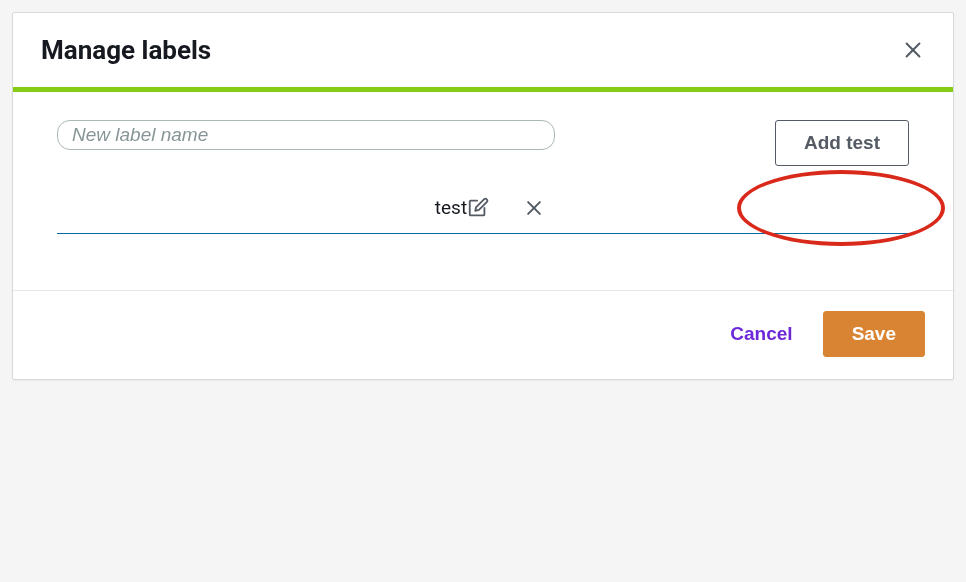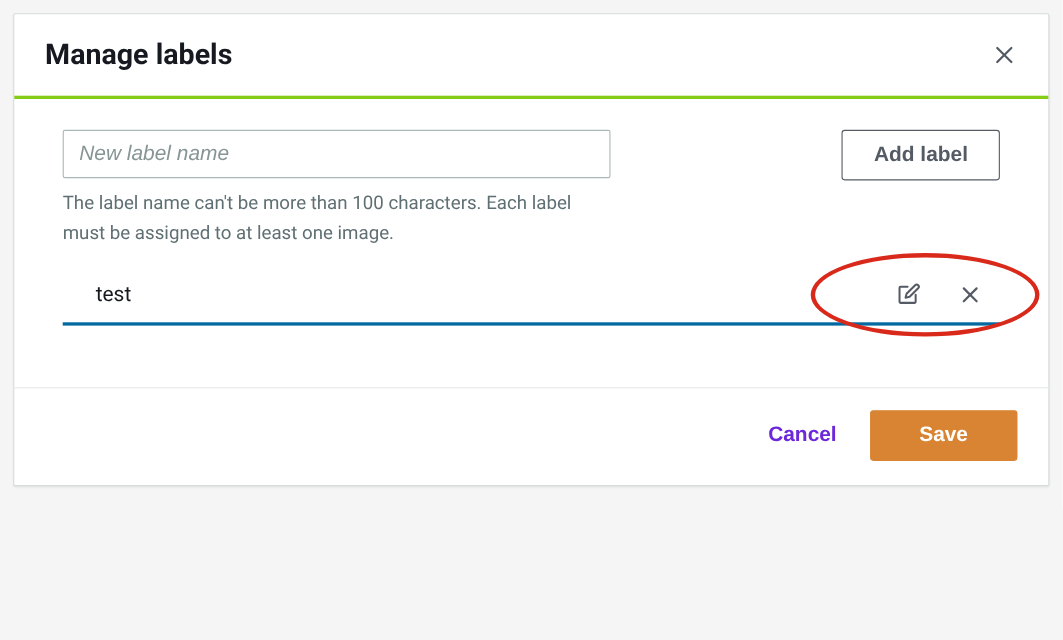--- a/index.html
+++ b/index.html
@@ -22,21 +22,21 @@
       width: 100%;
       display: flex;
       flex-direction: column;
       box-shadow: 0 1px 2px rgba(0,0,0,0.05);
     }
     .modal-header {
       display: flex;
       align-items: center;
       justify-content: space-between;
       padding: 22px 28px 22px 28px;
-      border-bottom: 3px solid #84cc16;
+      border-bottom: 5px solid #84cc16;
     }
     .modal-title {
       font-size: 26px;
       font-weight: 700;
       color: #16191f;
     }
     .close-top {
       width: 24px;
       height: 24px;
       cursor: pointer;
@@ -62,23 +62,23 @@
       padding: 0 16px;
       margin-bottom: 8px;
     }
     .input-col {
       display: flex;
       flex-direction: column;
       flex: 0 0 auto;
     }
     .text-input {
       width: 498px;
-      height: 44px;
+      height: 30px;
       border: 1px solid #aab7b8;
-      border-radius: 2px;
+      border-radius: 13px;
       padding: 0 14px;
       font-size: 19px;
       color: #0f766e;
       outline: none;
       font-style: italic;
     }
     .text-input::placeholder {
       color: #879596;
       font-style: italic;
     }
@@ -96,23 +96,23 @@
       border: 1px solid #545b64;
       border-radius: 3px;
       font-size: 19px;
       font-weight: 700;
       color: #545b64;
       cursor: pointer;
     }
     .label-row {
       display: flex;
       align-items: center;
-      justify-content: space-between;
+      justify-content: center;
       padding: 14px 16px 14px 30px;
-      border-bottom: 3px solid #0369a1;
+      border-bottom: 1px solid #0369a1;
       margin: 16px 16px 0 16px;
       position: relative;
     }
     .label-name {
       font-size: 19px;
       color: #16191f;
     }
     .label-actions {
       display: flex;
       align-items: center;
@@ -153,21 +153,21 @@
     .cancel-btn {
       background: none;
       border: none;
       font-size: 19px;
       font-weight: 700;
       color: #6d28d9;
       cursor: pointer;
     }
     .save-btn {
       height: 46px;
-      padding: 0 44px;
+      padding: 0 28px;
       background: #d98432;
       border: 1px solid #d98432;
       border-radius: 3px;
       font-size: 19px;
       font-weight: 700;
       color: #fff;
       cursor: pointer;
     }
   </style>
 </head>
@@ -182,23 +182,22 @@
         <line x1="19" y1="5" x2="5" y2="19"></line>
       </svg>
     </div>
   </div>
 
   <div class="modal-body">
 
     <div class="input-row">
       <div class="input-col">
         <input type="text" class="text-input" placeholder="New label name" style="">
-        <div class="helper-text">The label name can't be more than 100 characters. Each label must be assigned to at least one image.</div>
       </div>
-      <button class="add-btn">Add label</button>
+      <button class="add-btn">Add test</button>
     </div>
 
     <div class="label-row">
       <span class="label-name">test</span>
       <div class="label-actions">
         <div class="icon-btn">
           <svg width="22" height="22" viewBox="0 0 24 24" fill="none" stroke="currentColor" stroke-width="2" stroke-linecap="round" stroke-linejoin="round">
             <path d="M11 4H4a1 1 0 0 0-1 1v14a1 1 0 0 0 1 1h14a1 1 0 0 0 1-1v-7"></path>
             <path d="M18.5 2.5a2.121 2.121 0 0 1 3 3L13 14l-4 1 1-4 8.5-8.5z"></path>
           </svg>

